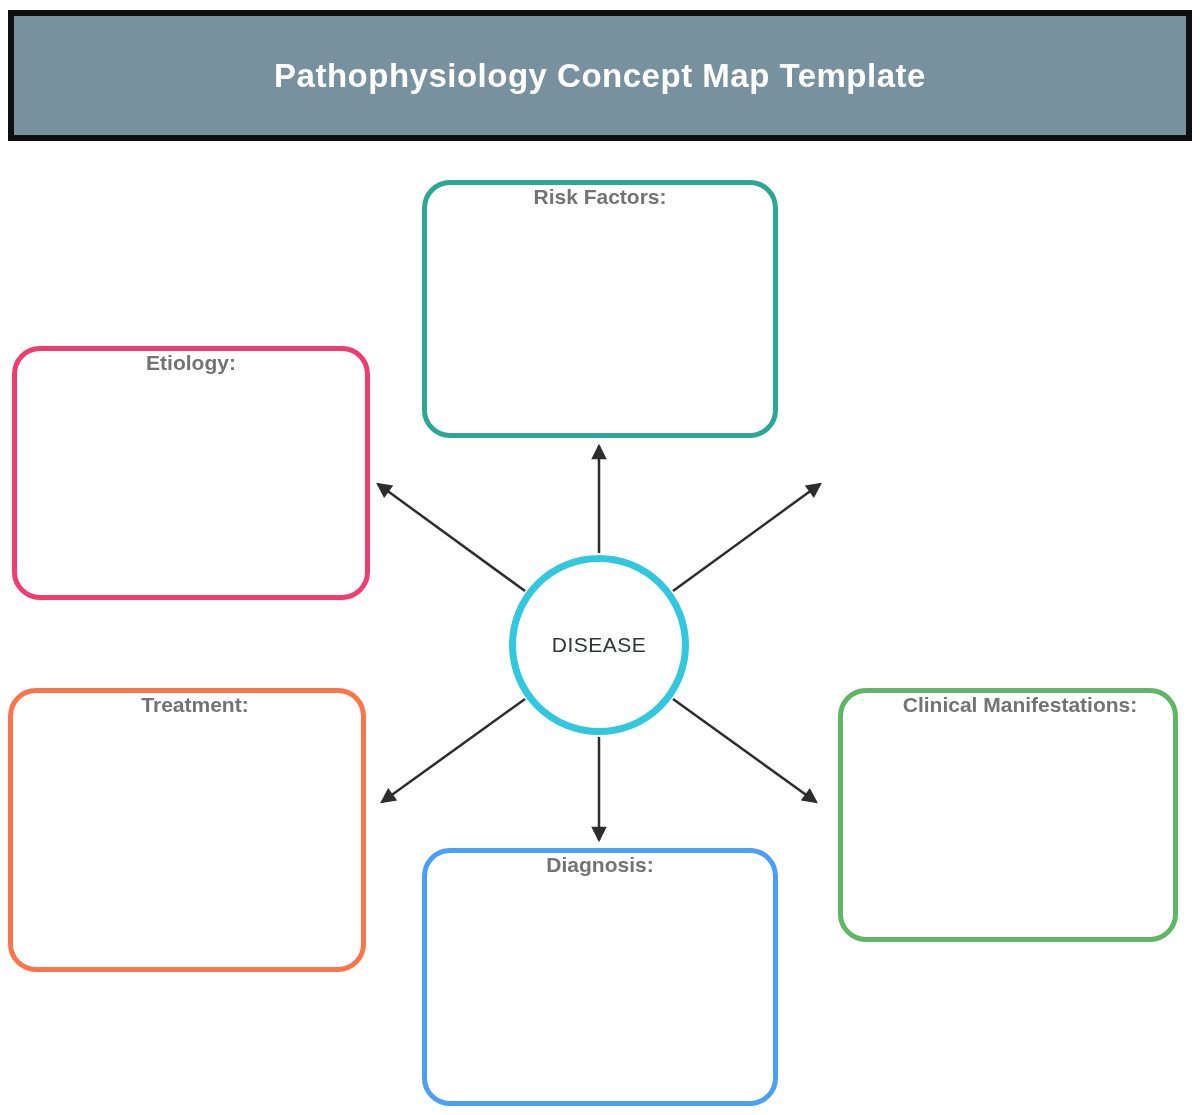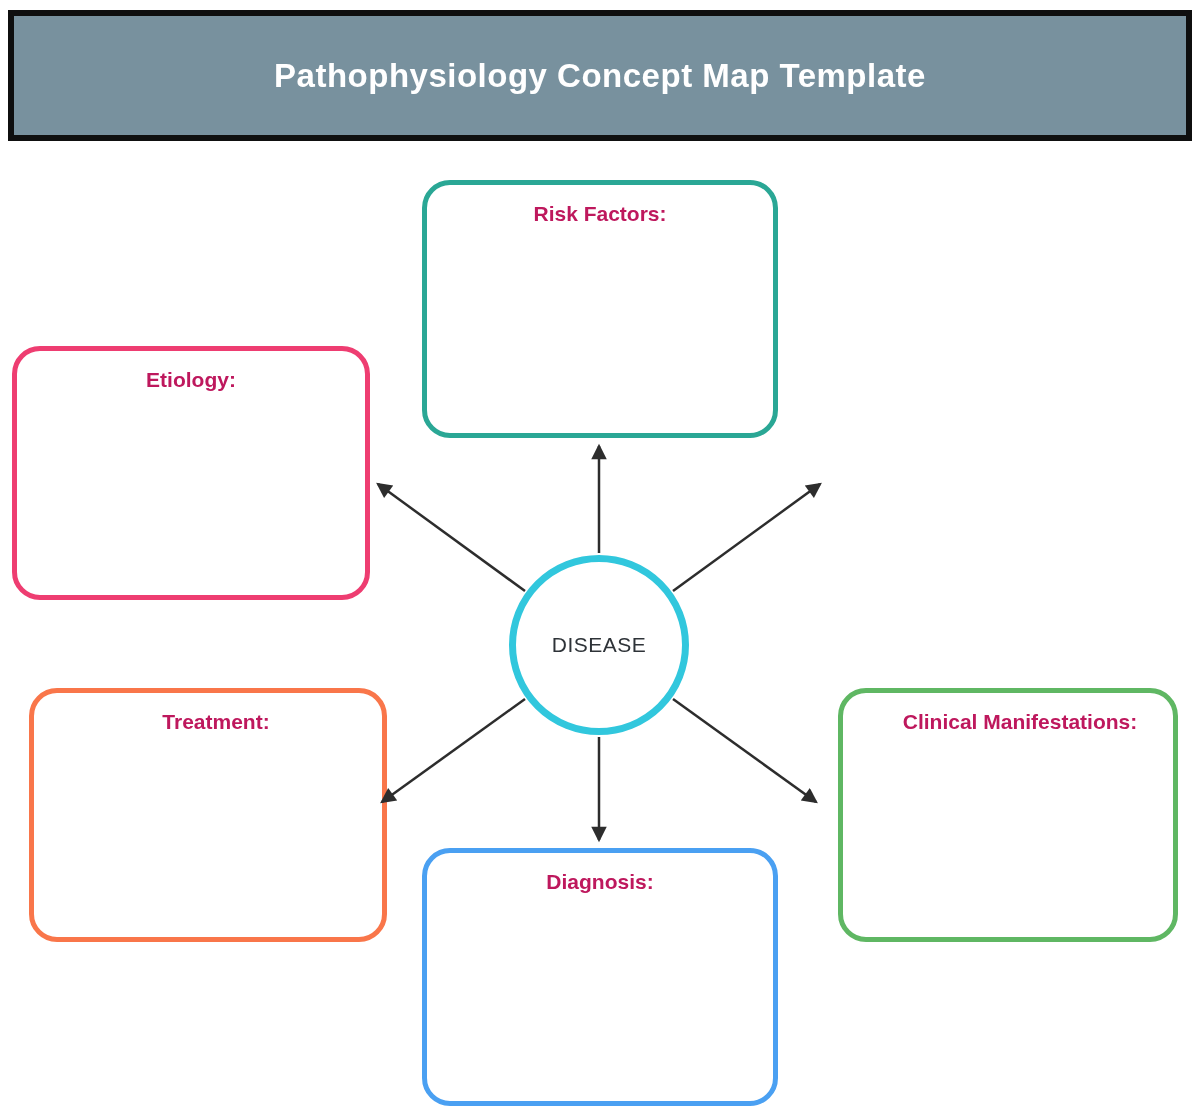--- a/index.html
+++ b/index.html
@@ -38,30 +38,29 @@
   }
   
   .cbox {
     position: absolute;
     box-sizing: border-box;
     border: 5px solid #999;
     border-radius: 28px;
     background: #ffffff;
   }
   .cbox .cbox-label {
-    margin-top: 17px;
     text-align: center;
     font-size: 21px;
     font-weight: bold;
-    color: #be185d;
+    color: #737373;
   }
   .box-risk       { left: 422px; top: 180px;  width: 356px; height: 258px; }
   .box-etiology   { left: 12px;  top: 346px;  width: 358px; height: 254px; }
   .box-patho      { left: 830px; top: 346px;  width: 358px; height: 254px; }
-  .box-treatment  { left: 29px;  top: 688px;  width: 358px; height: 254px; padding-left: 16px; }
+  .box-treatment  { left: 8px;  top: 688px;  width: 358px; height: 284px; padding-left: 16px; }
   .box-clinical   { left: 838px; top: 688px;  width: 340px; height: 254px; padding-left: 24px; }
   .box-diagnosis  { left: 422px; top: 848px;  width: 356px; height: 258px; }
   
   .center-circle {
     position: absolute;
     left: 509px;
     top: 555px;
     width: 180px;
     height: 180px;
     box-sizing: border-box;

